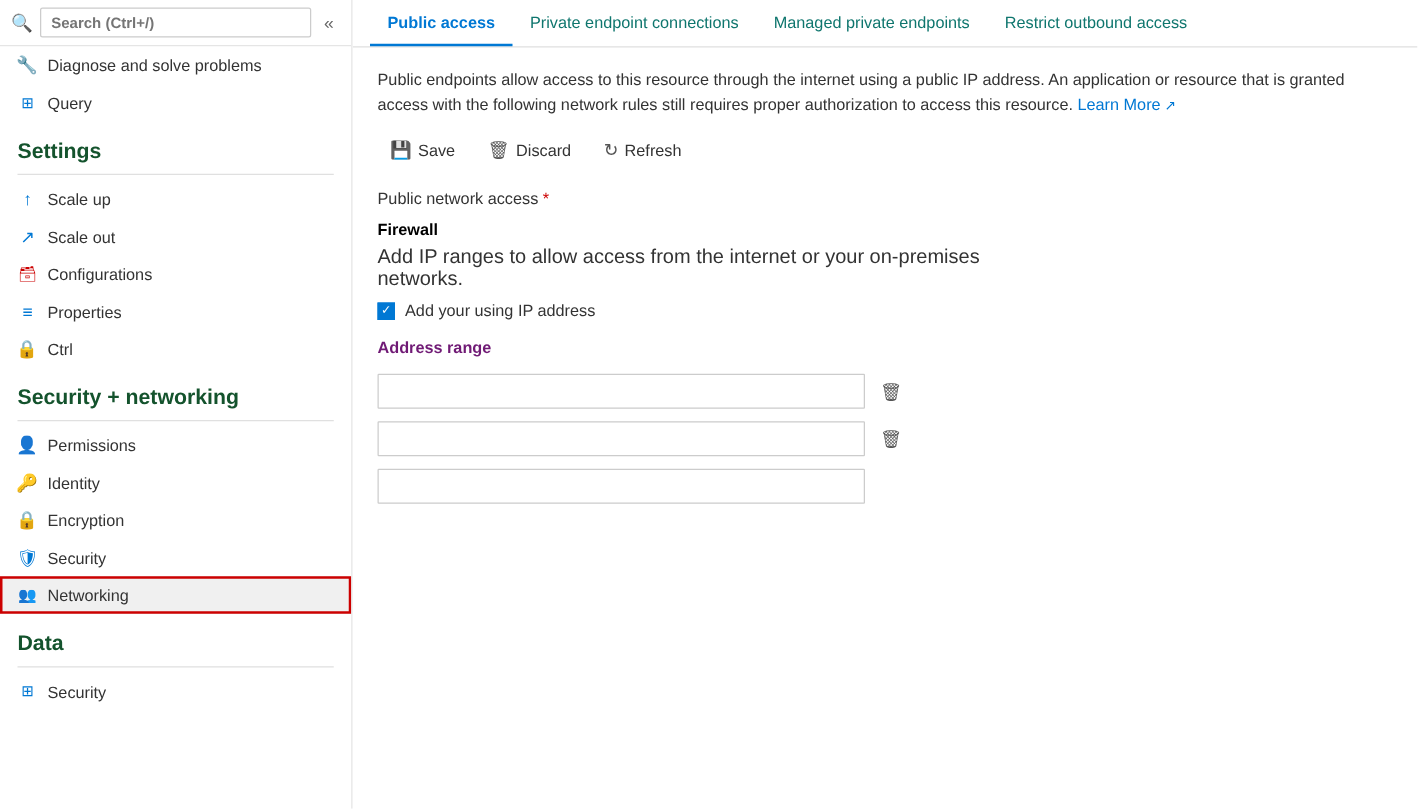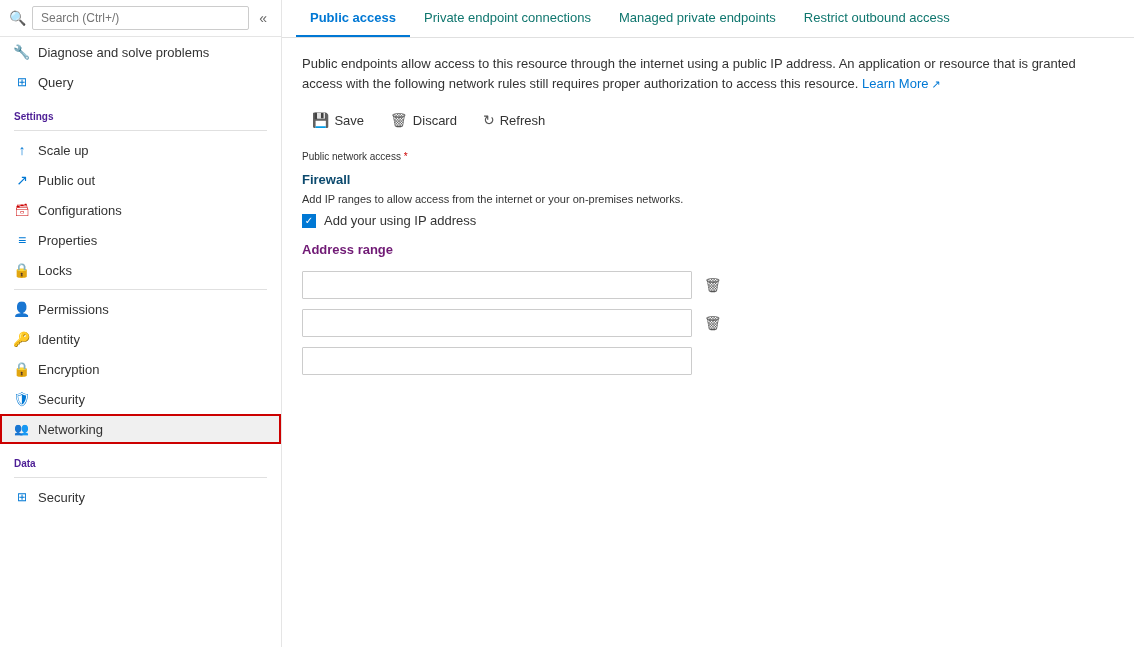--- a/index.html
+++ b/index.html
@@ -25,20 +25,21 @@
       gap: 6px;
     }
     .sidebar-search input {
       border: 1px solid #ccc;
       border-radius: 2px;
       padding: 4px 8px;
       font-size: 12px;
       flex: 1;
       color: #14532d;
       outline: none;
+      font-weight: bold;
     }
     .collapse-btn {
       cursor: pointer;
       color: #666;
       font-size: 14px;
       padding: 2px 4px;
       border: none;
       background: none;
     }
     .sidebar-item {
@@ -51,22 +52,22 @@
       font-size: 13px;
     }
     .sidebar-item.active {
       background: #f0f0f0;
       outline: 2px solid #c00;
       outline-offset: -2px;
     }
     .sidebar-section-label {
       padding: 14px 14px 4px 14px;
       font-weight: 600;
-      font-size: 10px;
-      color: #4c1d95;
+      font-size: 17px;
+      color: #14532d;
     }
     .sidebar-divider {
       border: none;
       border-top: 1px solid #e0e0e0;
       margin: 4px 14px;
     }
     .icon-placeholder {
       width: 16px;
       height: 16px;
       display: inline-flex;
@@ -139,21 +140,21 @@
       background: #fff;
       border: none;
       cursor: pointer;
       font-size: 13px;
       color: #333;
       border-radius: 2px;
     }
     .toolbar-icon { font-size: 14px; color: #555; }
 
     .field-label {
-      font-size: 10px;
+      font-size: 13px;
       font-weight: 400;
       color: #333;
       margin-bottom: 10px;
     }
     .required-star { color: #c00; }
 
     .radio-group { display: flex; flex-direction: column; gap: 10px; margin-bottom: 18px; }
     .radio-item { display: flex; align-items: center; gap: 8px; font-size: 13px; cursor: pointer; }
     .radio-circle {
       width: 16px; height: 16px;
@@ -163,22 +164,22 @@
       flex-shrink: 0;
     }
     .radio-circle.selected { border-color: #0078d4; }
     .radio-circle.selected::after {
       content: '';
       width: 8px; height: 8px;
       border-radius: 50%;
       background: #0078d4;
     }
 
-    .section-title { font-size: 13px; font-weight: 600; color: #0c4a6e; margin-bottom: 6px; }
-    .section-desc { font-size: 11px; color: #333; margin-bottom: 8px; max-width: 520px; }
+    .section-title { font-size: 13px; font-weight: 600; color: #000000; margin-bottom: 6px; }
+    .section-desc { font-size: 16px; color: #333; margin-bottom: 8px; max-width: 520px; }
 
     .checkbox-item { display: flex; align-items: center; gap: 8px; font-size: 13px; margin-bottom: 14px; }
     .checkbox-box {
       width: 14px; height: 14px;
       border: 2px solid #0078d4;
       background: #0078d4;
       display: flex; align-items: center; justify-content: center;
       flex-shrink: 0;
     }
     .checkbox-box::after { content: '✓'; color: #fff; font-size: 10px; line-height: 1; }
@@ -241,35 +242,36 @@
 
   <div class="sidebar-section-label">Settings</div>
   <hr class="sidebar-divider">
 
   <div class="sidebar-item">
     <span class="icon-placeholder" style="color:#0078d4">↑</span>
     <span>Scale up</span>
   </div>
   <div class="sidebar-item">
     <span class="icon-placeholder" style="color:#0078d4">↗</span>
-    <span>Public out</span>
+    <span>Scale out</span>
   </div>
   <div class="sidebar-item">
     <span class="icon-placeholder" style="color:#c00; font-size:12px">🗃</span>
     <span>Configurations</span>
   </div>
   <div class="sidebar-item">
     <span class="icon-placeholder" style="color:#0078d4">≡</span>
     <span>Properties</span>
   </div>
   <div class="sidebar-item">
     <span class="icon-placeholder" style="color:#666">🔒</span>
-    <span>Locks</span>
-  </div>
-
+    <span>Ctrl</span>
+  </div>
+
+  <div class="sidebar-section-label">Security + networking</div>
   <hr class="sidebar-divider">
 
   <div class="sidebar-item">
     <span class="icon-placeholder" style="color:#0078d4">👤</span>
     <span>Permissions</span>
   </div>
   <div class="sidebar-item">
     <span class="icon-placeholder" style="color:#e6a817">🔑</span>
     <span>Identity</span>
   </div>

